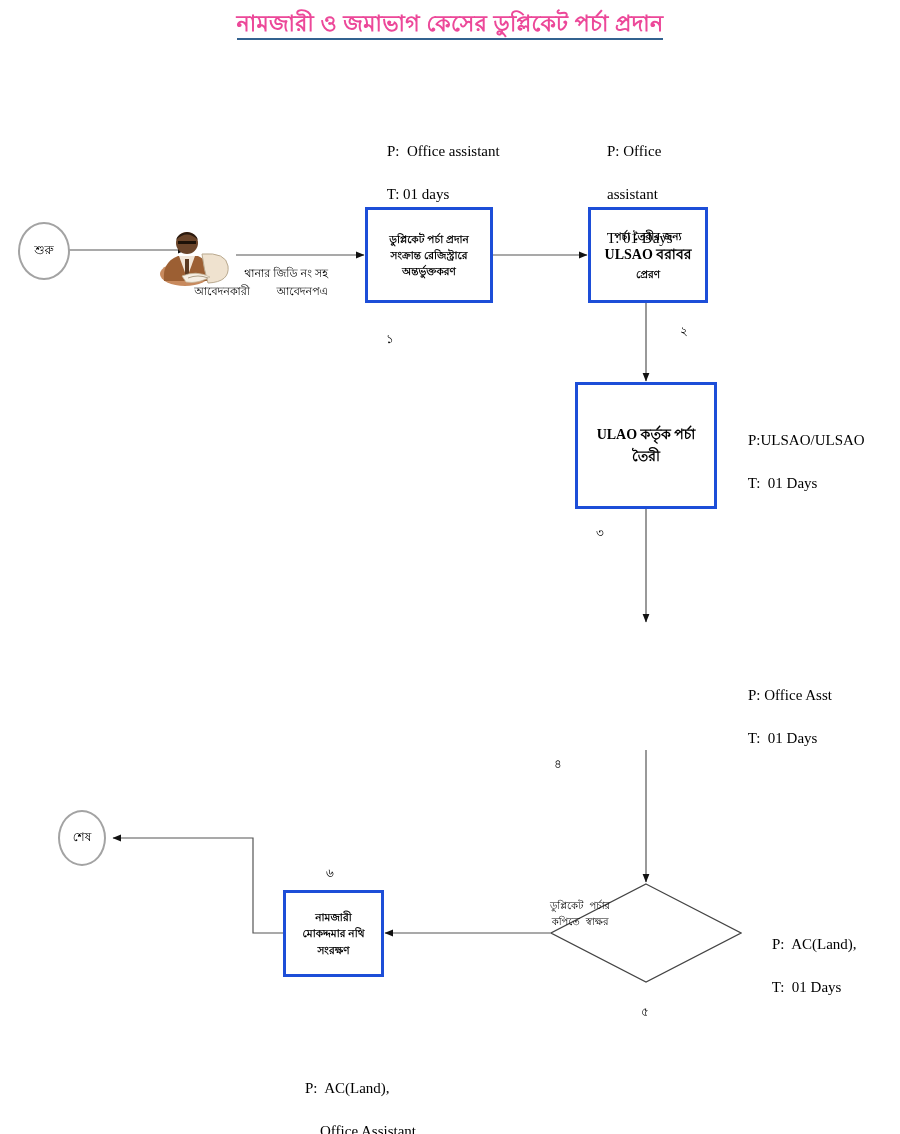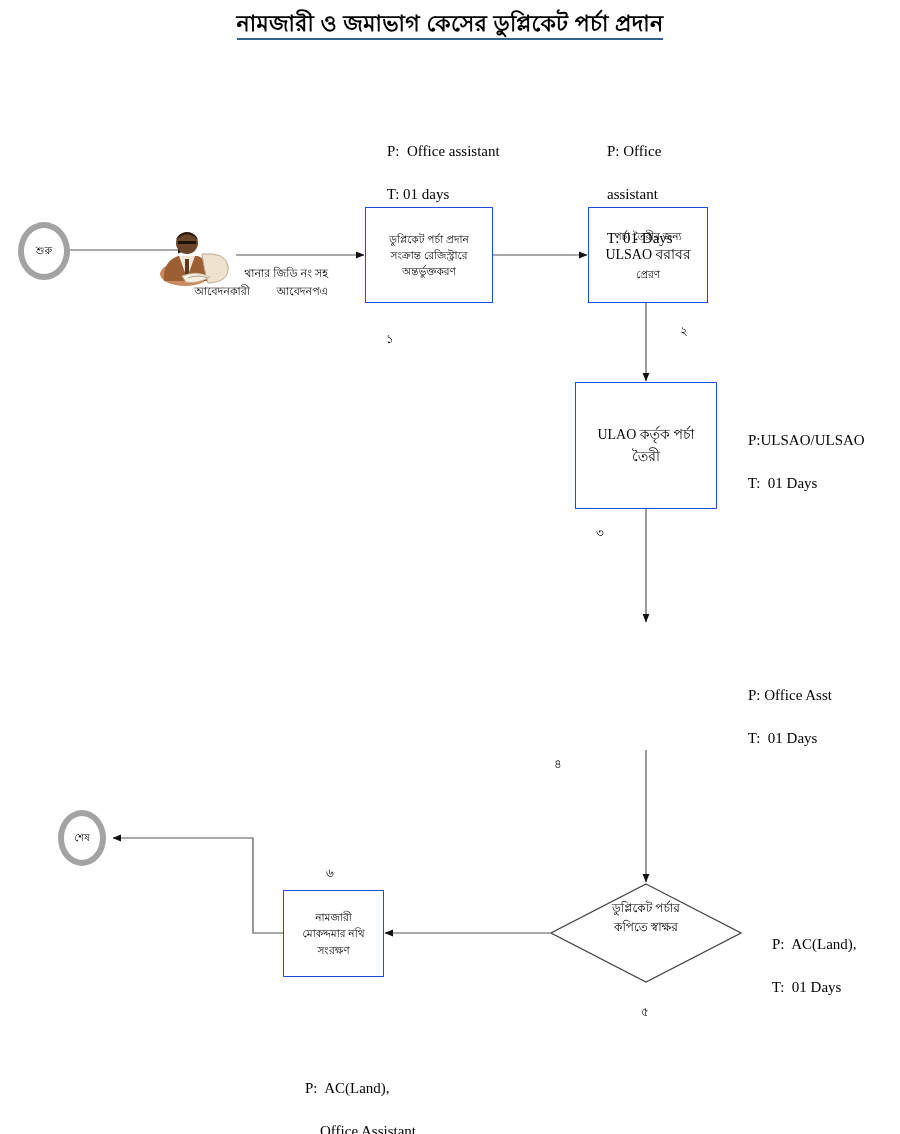--- a/index.html
+++ b/index.html
@@ -23,21 +23,21 @@
   }
   .title {
     position: absolute;
     left: 0;
     top: 6px;
     width: 900px;
     text-align: center;
     font-family: "Liberation Sans", sans-serif;
     font-size: 22px;
     font-weight: bold;
-    color: #000000;
+    color: #ec4899;
     letter-spacing: 0.3px;
   }
   .title span {
     border-bottom: 2px solid #33628f;
     padding-bottom: 2px;
   }
   svg#wires {
     position: absolute;
     left: 0; top: 0;
     width: 900px;
@@ -46,37 +46,38 @@
   }
   .node {
     position: absolute;
     box-sizing: border-box;
     display: flex;
     align-items: center;
     justify-content: center;
     text-align: center;
   }
   .proc {
-    border: 1px solid #1d4ed8;
+    border: 3px solid #1d4ed8;
     background: #ffffff;
     font-family: "Liberation Sans", sans-serif;
     font-size: 10.5px;
     line-height: 1.55;
     padding: 12px 6px;
+    font-weight: bold;
   }
   .proc .mono-en {
     font-family: "Liberation Serif", serif;
     font-size: 14px;
   }
   .term {
-    border: 6px solid #a3a3a3;
+    border: 2px solid #a3a3a3;
     border-radius: 50%;
     background: #ffffff;
     font-family: "Liberation Sans", sans-serif;
-    font-size: 10px;
+    font-size: 12px;
   }
   .anno {
     position: absolute;
     font-family: "Liberation Serif", serif;
     font-size: 15px;
     line-height: 1.45;
     white-space: pre;
   }
   .numlbl {
     position: absolute;
@@ -94,23 +95,23 @@
   .diamond-wrap {
     position: absolute;
   }
   .diamond-text {
     position: absolute;
     left: 0; top: 0;
     width: 100%;
     height: 100%;
     display: flex;
     align-items: center;
-    justify-content: center;
-    font-family: Liberation Serif, serif;
-    font-size: 12px;
+    justify-content: flex-start;
+    font-family: Liberation Mono, monospace;
+    font-size: 10px;
     line-height: 1.6;
     text-align: center;
   }
   .applicant-icon {
     position: absolute;
   }
 </style>
 </head>
 <body>
 

